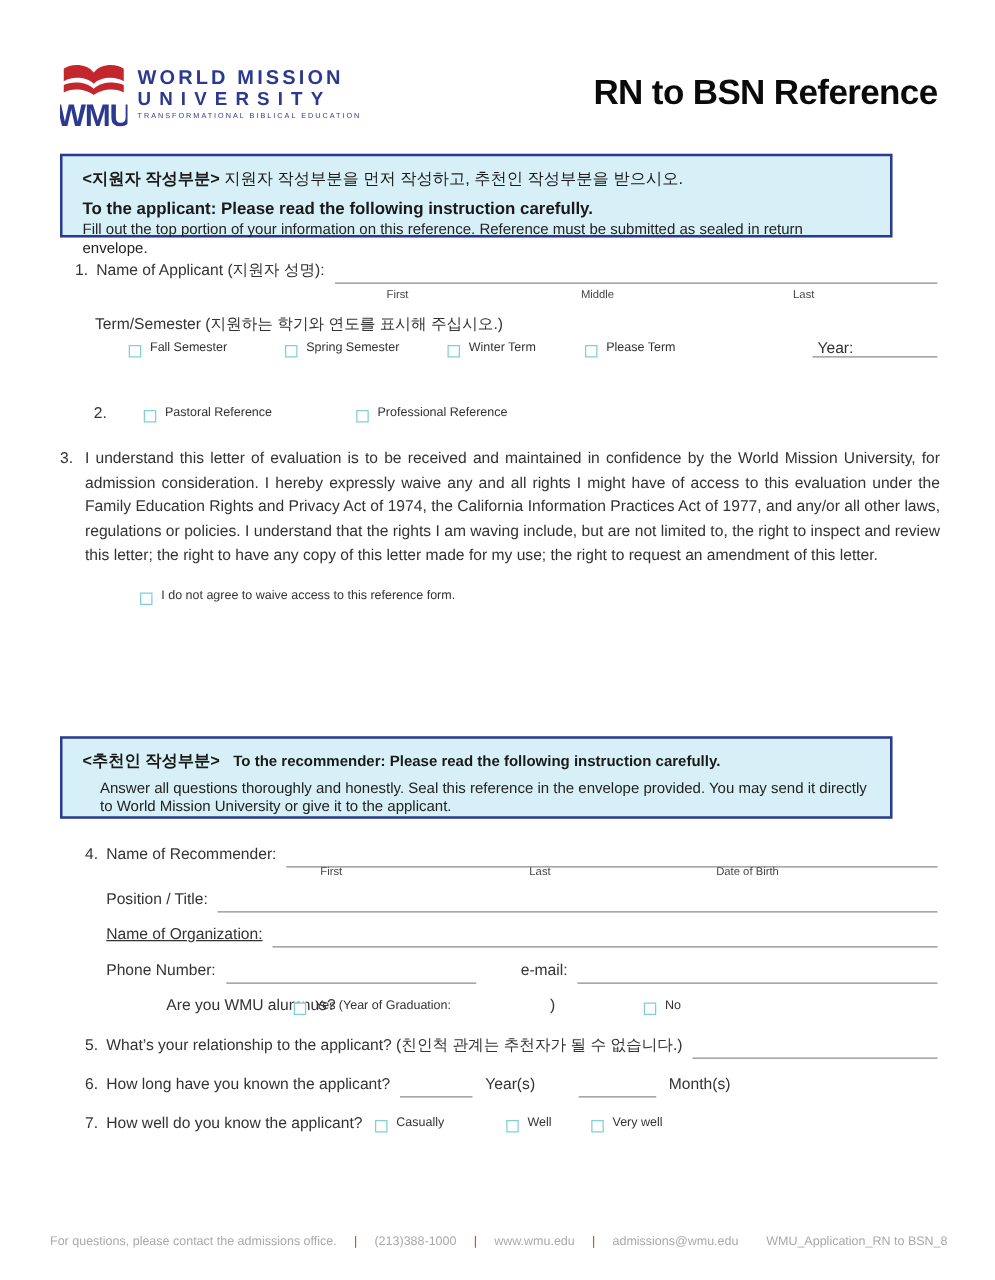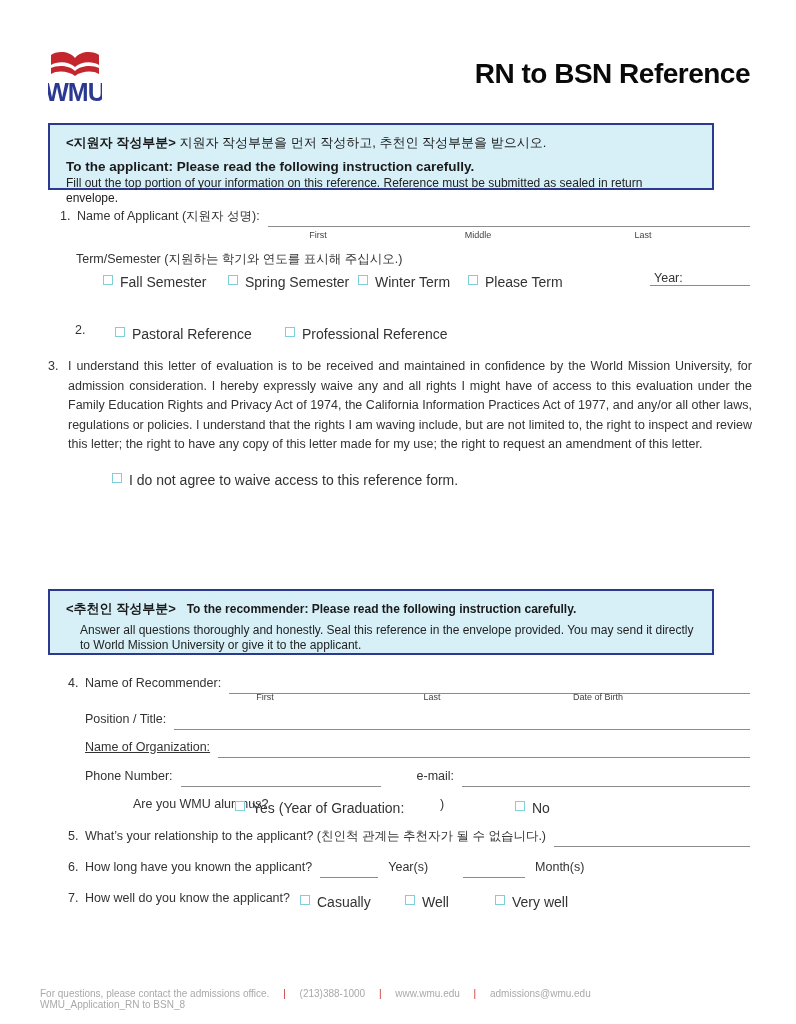--- a/index.html
+++ b/index.html
@@ -34,48 +34,53 @@
   .row { left:48px; width:702px; display:flex; align-items:flex-end; white-space:nowrap; }
   .relrow { left:48px; width:702px; position:absolute; height:16px; }
   .relrow > span { position:absolute; top:0; white-space:nowrap; }
   .lbl { font-size:12.5px; color:#333; line-height:15px; }
   .num { font-size:12.5px; color:#333; line-height:15px; flex:0 0 auto; }
   .line { border-bottom:1px solid #8C8C8C; transform:translateY(3px); }
   .flexline { flex:1 1 auto; }
   .sublabel { font-size:9px; color:#444; position:absolute; transform:translateX(-50%); top:0; }
 
   
-  .opt { font-size:14px; color:#333; line-height:15px; display:inline-flex; align-items:flex-start; }
+  .opt { font-size:10px; color:#333; line-height:15px; display:inline-flex; align-items:flex-end; }
   .cb {
     display:inline-block; width:10px; height:10px; background:#fff;
     border:1.5px solid #7FCEDC; margin-right:7px; flex:0 0 auto;
   }
 
   
   .para-wrap { left:48px; width:704px; display:flex; }
   .para-num { font-size:12.5px; width:20px; flex:0 0 auto; line-height:19.5px; color:#333; }
   .para { font-size:12.5px; line-height:19.5px; text-align:justify; color:#333; flex:1; }
 
   
-  .footer { left:40px; width:718px; display:flex; justify-content:space-between; align-items:baseline;flex-direction:column; }
+  .footer { left:40px; width:718px; display:flex; justify-content:space-between; align-items:baseline; }
   .footer-left { font-size:10px; color:#A9A9A9; }
   .pipe { color:#CC3333; margin:0 11px; }
   .footer-right { font-size:10px; color:#A9A9A9; }
 </style>
 </head>
 <body>
 
 <div class="page">
 
   <div class="abs logo" style="top:48px; left:48px;">
     <svg width="54" height="58" viewBox="0 0 54 58">
       <path d="M27 10 C21 2, 8 3, 3 7 L3 17 C9 13, 21 13, 27 19 C33 13, 45 13, 51 17 L51 7 C46 3, 33 2, 27 10 Z" fill="#C4262E"></path>
       <path d="M3 20 L3 26 C9 22, 21 23, 27 28 C33 23, 45 22, 51 26 L51 20 C45 17, 33 17, 27 23 C21 17, 9 17, 3 20 Z" fill="#C4262E"></path>
       <text x="27" y="53" text-anchor="middle" font-family="Liberation Sans, sans-serif" font-weight="bold" font-size="25" letter-spacing="-1" fill="#2B3990">WMU</text>
     </svg>
+    <div class="logo-text">
+      <div class="logo-name1">WORLD MISSION</div>
+      <div class="logo-name2">UNIVERSITY</div>
+      <div class="logo-tagline">TRANSFORMATIONAL BIBLICAL EDUCATION</div>
+    </div>
   </div>
   <div class="abs title" style="top:58px; right:46px;">RN to BSN Reference</div>
 
   <div class="abs info-box" style="top:123px; height:67px;">
     <div class="ib-line1"><span class="ib-ko-label">&lt;지원자 작성부분&gt;</span> <span>지원자 작성부분을 먼저 작성하고, 추천인 작성부분을 받으시오.</span></div>
     <div class="ib-heading">To the applicant: Please read the following instruction carefully.</div>
     <div class="ib-body">Fill out the top portion of your information on this reference. Reference must be submitted as sealed in return envelope.</div>
   </div>
 
   <div class="abs row" style="top:209px;">
@@ -202,21 +207,21 @@
     <span style="left:20px;" class="lbl">7.</span>
     <span style="left:37px;" class="lbl">How well do you know the applicant?</span>
     <span style="left:252px;"><label class="opt">
           <span class="cb"></span>
           <span>Casually</span>
         </label></span>
     <span style="left:357px;"><label class="opt">
           <span class="cb"></span>
           <span>Well</span>
         </label></span>
-    <span style="left:447px;"><label class="opt">
+    <span style="left:425px;"><label class="opt">
           <span class="cb"></span>
           <span>Very well</span>
         </label></span>
   </div>
 
   <div class="abs footer" style="top:988px;">
     <div class="footer-left">
       <span>For questions, please contact the admissions office.</span>
       <span class="pipe">|</span>
       <span>(213)388-1000</span>

